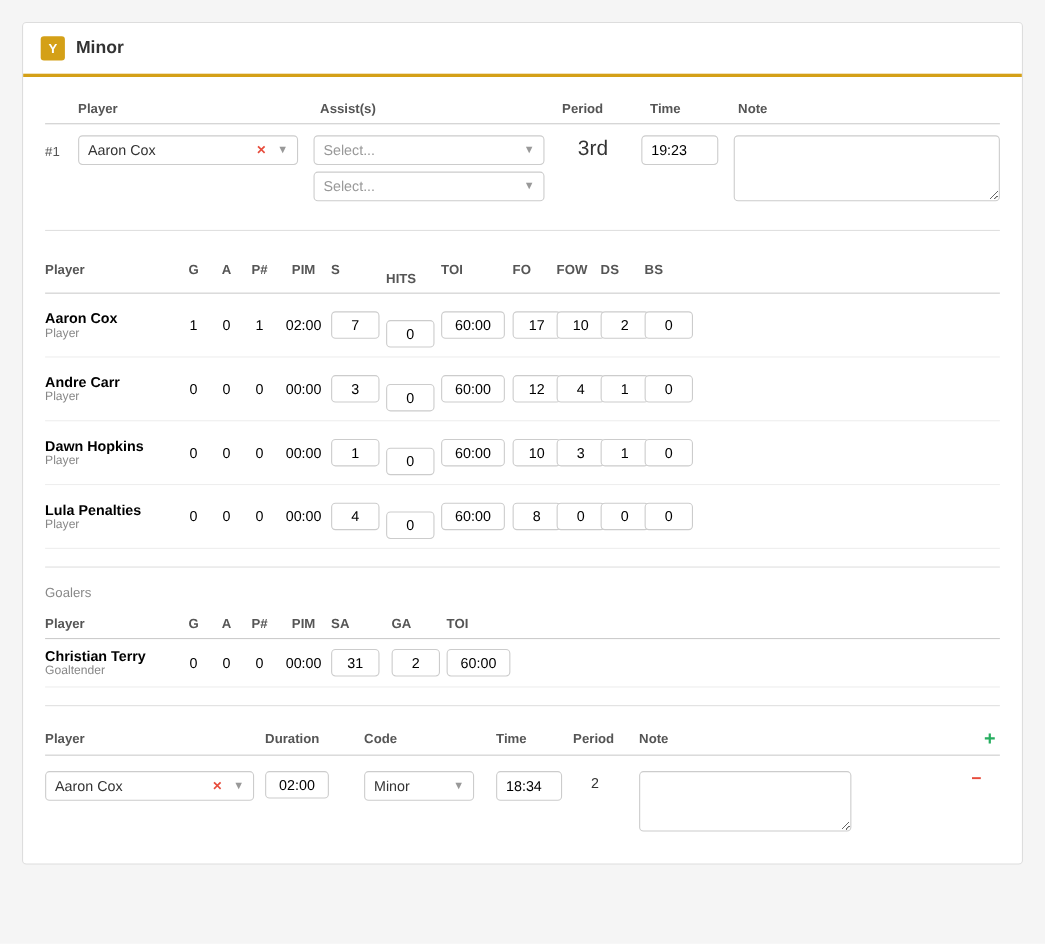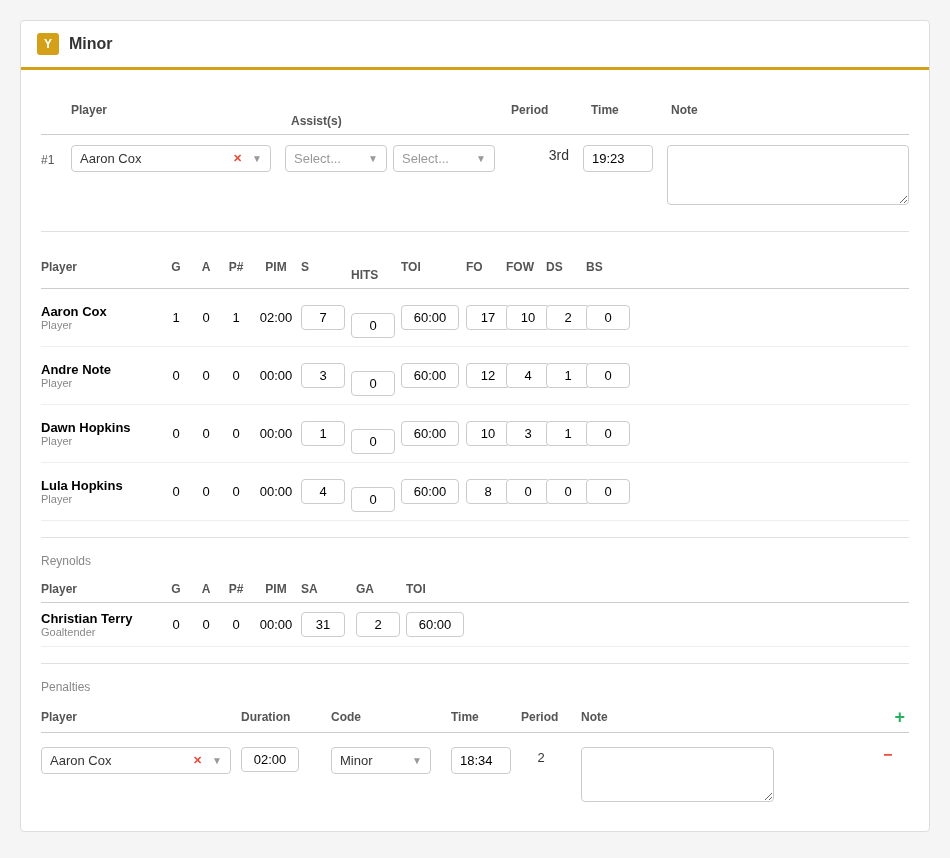--- a/index.html
+++ b/index.html
@@ -63,21 +63,21 @@
       color: #555;
     }
     .divider {
       border: none;
       border-top: 1px solid #e0e0e0;
       margin: 0 20px;
     }
 
     
     .points-col-player { width: 220px; }
-    .points-col-assists { width: 220px; margin-top: 22px; }
+    .points-col-assists { width: 220px; }
     .points-col-period { width: 80px; }
     .points-col-time { width: 80px; }
     .points-col-note { flex: 1; }
 
     .points-row {
       display: flex;
       align-items: flex-start;
       padding: 10px 0;
       gap: 0;
     }
@@ -116,31 +116,31 @@
     .select-placeholder {
       color: #999;
     }
     .player-select-wrap {
       width: 200px;
       margin-right: 14px;
     }
     .assists-wrap {
       width: 210px;
       display: flex;
-      flex-direction: row;
+      flex-direction: column;
       gap: 6px;
       margin-right: 14px;
     }
     .period-wrap {
       width: 60px;
       margin-right: 14px;
       padding-top: 2px;
-      font-size: 14px;
+      font-size: 19px;
       color: #333;
-      text-align: right;
+      text-align: center;
     }
     .time-input {
       width: 70px;
       border: 1px solid #ccc;
       border-radius: 4px;
       padding: 5px 8px;
       font-size: 13px;
       margin-right: 14px;
     }
     .note-textarea {
@@ -339,21 +339,21 @@
     <div class="col-s"><input class="stat-input" type="text" value="7" style=""></div>
     <div class="col-hits"><input class="stat-input" type="text" value="0" style=""></div>
     <div class="col-toi"><input class="stat-input-wide" type="text" value="60:00" style=""></div>
     <div class="col-fo"><input class="stat-input" type="text" value="17" style=""></div>
     <div class="col-fow"><input class="stat-input" type="text" value="10" style=""></div>
     <div class="col-ds"><input class="stat-input" type="text" value="2" style=""></div>
     <div class="col-bs"><input class="stat-input" type="text" value="0" style=""></div>
   </div>
         <div class="player-row">
     <div class="col-pname player-name-block">
-      <div class="name">Andre Note</div>
+      <div class="name">Andre Carr</div>
       <div class="role">Player</div>
     </div>
     <div class="col-g">0</div>
     <div class="col-a">0</div>
     <div class="col-pp">0</div>
     <div class="col-pim">00:00</div>
     <div class="col-s"><input class="stat-input" type="text" value="3" style=""></div>
     <div class="col-hits"><input class="stat-input" type="text" value="0" style=""></div>
     <div class="col-toi"><input class="stat-input-wide" type="text" value="60:00" style=""></div>
     <div class="col-fo"><input class="stat-input" type="text" value="12" style=""></div>
@@ -373,42 +373,42 @@
     <div class="col-s"><input class="stat-input" type="text" value="1" style=""></div>
     <div class="col-hits"><input class="stat-input" type="text" value="0" style=""></div>
     <div class="col-toi"><input class="stat-input-wide" type="text" value="60:00" style=""></div>
     <div class="col-fo"><input class="stat-input" type="text" value="10" style=""></div>
     <div class="col-fow"><input class="stat-input" type="text" value="3" style=""></div>
     <div class="col-ds"><input class="stat-input" type="text" value="1" style=""></div>
     <div class="col-bs"><input class="stat-input" type="text" value="0" style=""></div>
   </div>
         <div class="player-row">
     <div class="col-pname player-name-block">
-      <div class="name">Lula Hopkins</div>
+      <div class="name">Lula Penalties</div>
       <div class="role">Player</div>
     </div>
     <div class="col-g">0</div>
     <div class="col-a">0</div>
     <div class="col-pp">0</div>
     <div class="col-pim">00:00</div>
     <div class="col-s"><input class="stat-input" type="text" value="4" style=""></div>
     <div class="col-hits"><input class="stat-input" type="text" value="0" style=""></div>
     <div class="col-toi"><input class="stat-input-wide" type="text" value="60:00" style=""></div>
     <div class="col-fo"><input class="stat-input" type="text" value="8" style=""></div>
     <div class="col-fow"><input class="stat-input" type="text" value="0" style=""></div>
     <div class="col-ds"><input class="stat-input" type="text" value="0" style=""></div>
     <div class="col-bs"><input class="stat-input" type="text" value="0" style=""></div>
   </div>
       </div>
   </div>
 
   <hr class="divider">
 
   <div class="section">
-    <div class="section-label">Reynolds</div>
+    <div class="section-label">Goalers</div>
     <div class="players-col-headers">
       <div class="col-gname">Player</div>
       <div class="col-gg">G</div>
       <div class="col-ga2">A</div>
       <div class="col-gpp">P#</div>
       <div class="col-gpim">PIM</div>
       <div class="col-gsa">SA</div>
       <div class="col-gga">GA</div>
       <div class="col-gtoi">TOI</div>
     </div>
@@ -425,23 +425,20 @@
     <div class="col-gsa"><input class="stat-input" type="text" value="31" style=""></div>
     <div class="col-gga"><input class="stat-input" type="text" value="2" style=""></div>
     <div class="col-gtoi"><input class="stat-input-wide" type="text" value="60:00" style=""></div>
   </div>
       </div>
   </div>
 
   <hr class="divider">
 
   <div class="section">
-    <div style="display:flex; align-items:center; margin-bottom:10px;">
-      <div class="section-label" style="margin-bottom:0;">Penalties</div>
-    </div>
     <div class="penalties-headers">
       <div class="penalties-col-player">Player</div>
       <div class="penalties-col-duration">Duration</div>
       <div class="penalties-col-code">Code</div>
       <div class="penalties-col-time">Time</div>
       <div class="penalties-col-period">Period</div>
       <div class="penalties-col-note">Note</div>
       <div style="width:30px; text-align:right;">
         <span class="add-btn">+</span>
       </div>

